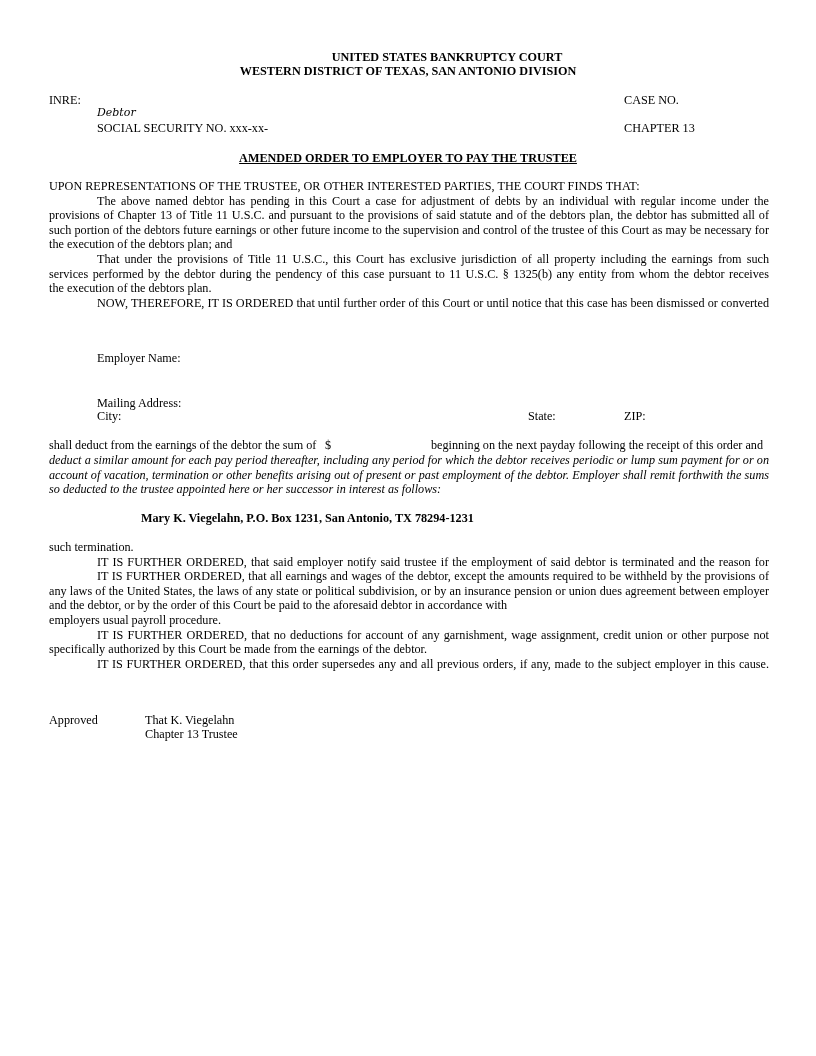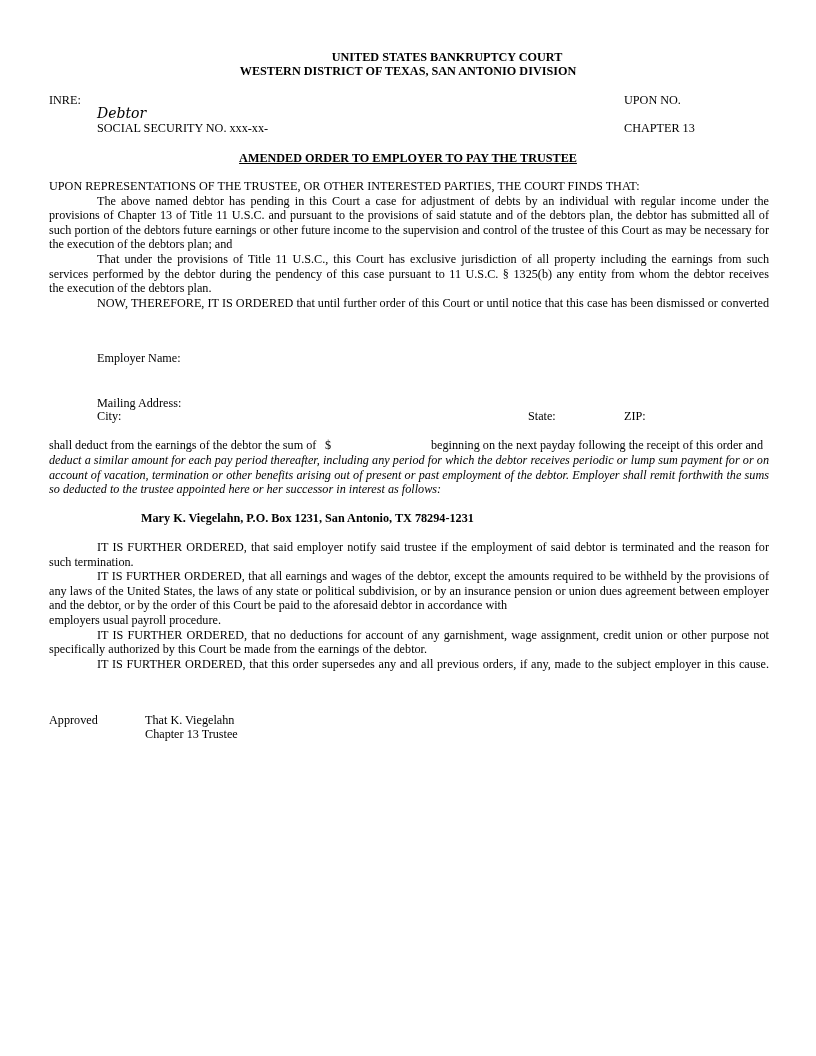--- a/index.html
+++ b/index.html
@@ -15,23 +15,23 @@
     .line.last { text-align-last: left; }
     .indent { padding-left: 48px; }
   </style>
 </head>
 <body>
 
 <div class="abs center bold" style="top:50px;margin-left:39px;">UNITED STATES BANKRUPTCY COURT</div>
 <div class="abs center bold" style="top:64px;">WESTERN DISTRICT OF TEXAS, SAN ANTONIO DIVISION</div>
 
 <div class="abs" style="left:49px; top:93px;">INRE:</div>
-<div class="abs italic" style="left:97px; top:106px; font-family:'DejaVu Serif', serif; font-size:14px;">Debtor</div>
+<div class="abs italic" style="left:97px; top:106px; font-family:'DejaVu Serif', serif; font-size:11px;">Debtor</div>
 <div class="abs" style="left:97px; top:121px;">SOCIAL SECURITY NO. xxx-xx-</div>
-<div class="abs" style="left:624px; top:93px;">UPON NO.</div>
+<div class="abs" style="left:624px; top:93px;">CASE NO.</div>
 <div class="abs" style="left:624px; top:121px;">CHAPTER 13</div>
 
 <div class="abs center bold under" style="top:151px;">AMENDED ORDER TO EMPLOYER TO PAY THE TRUSTEE</div>
 
 <div class="para" style="top:179px;">
   <span class="line last">UPON REPRESENTATIONS OF THE TRUSTEE, OR OTHER INTERESTED PARTIES, THE COURT FINDS THAT:</span>
   <span class="line indent">The above named debtor has pending in this Court a case for adjustment of debts by an individual with regular income under the</span>
   <span class="line">provisions of Chapter 13 of Title 11 U.S.C. and pursuant to the provisions of said statute and of the debtors plan, the debtor has submitted all of</span>
   <span class="line">such portion of the debtors future earnings or other future income to the supervision and control of the trustee of this Court as may be necessary for</span>
   <span class="line last">the execution of the debtors plan; and</span>
@@ -53,22 +53,22 @@
 <div class="abs" style="left:431px; top:438px;">beginning on the next payday following the receipt of this order and</div>
 <div class="para" style="top:453px;font-style:italic;">
   <span class="line">deduct a similar amount for each pay period thereafter, including any period for which the debtor receives periodic or lump sum payment for or on</span>
   <span class="line">account of vacation, termination or other benefits arising out of present or past employment of the debtor. Employer shall remit forthwith the sums</span>
   <span class="line last">so deducted to the trustee appointed here or her successor in interest as follows:</span>
 </div>
 
 <div class="abs bold" style="left:97px; top:511px;margin-left:44px;">Mary K. Viegelahn, P.O. Box 1231, San Antonio, TX  78294-1231</div>
 
 <div class="para" style="top:540px;">
+  <span class="line last">such termination.</span>
   <span class="line indent">IT IS FURTHER ORDERED, that said employer notify said trustee if the employment of said debtor is terminated and the reason for</span>
-  <span class="line last">such termination.</span>
   <span class="line indent">IT IS FURTHER ORDERED, that all earnings and wages of the debtor, except the amounts required to be withheld by the provisions of</span>
   <span class="line">any laws of the United States, the laws of any state or political subdivision, or by an insurance pension or union dues agreement between employer</span>
   <span class="line last">and the debtor, or by the order of this Court be paid to the aforesaid debtor in accordance with</span>
   <span class="line last">employers usual payroll procedure.</span>
   <span class="line indent">IT IS FURTHER ORDERED, that no deductions for account of any garnishment, wage assignment, credit union or other purpose not</span>
   <span class="line last">specifically authorized by this Court be made from the earnings of the debtor.</span>
   <span class="line indent">IT IS FURTHER ORDERED, that this order supersedes any and all previous orders, if any, made to the subject employer in this cause.</span>
 </div>
 
 <div class="abs" style="left:49px; top:713px;">Approved</div>

